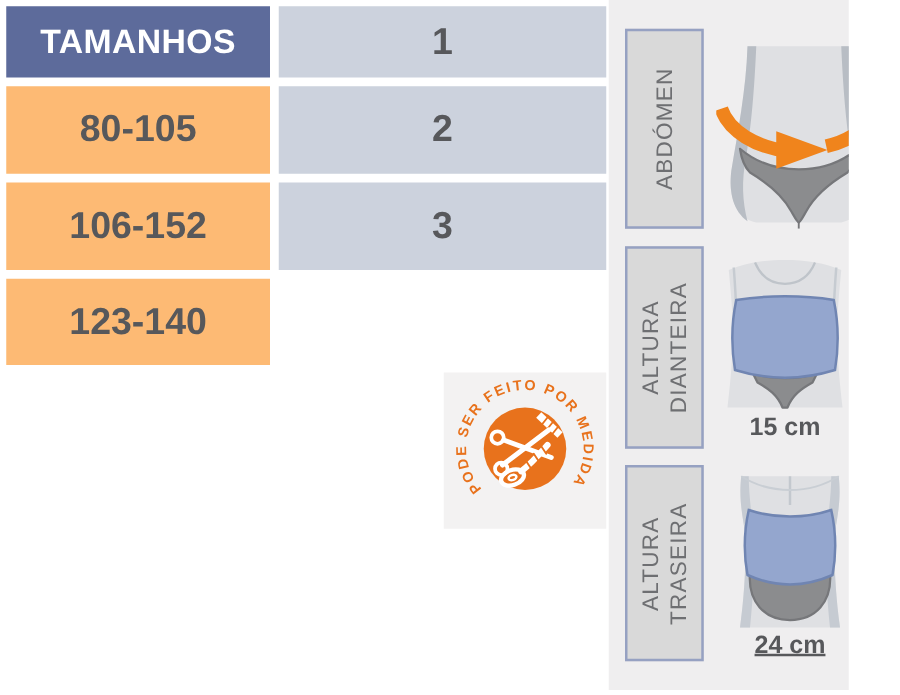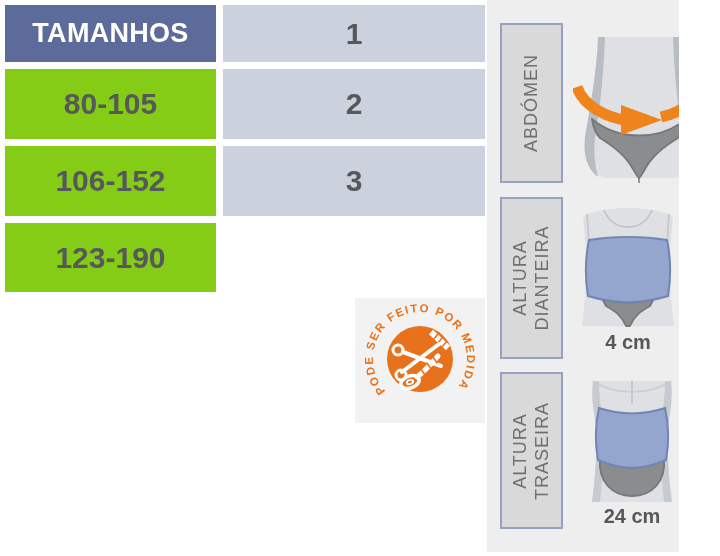--- a/index.html
+++ b/index.html
@@ -8,21 +8,21 @@
 
   
   .sizes-table { position:absolute; left:5px; top:5px;
                  display:grid; grid-template-columns:211px 262px;
                  grid-template-rows:57px 70px 70px 69px; gap:7px; }
   .th { background:#5d6b9b; color:#ffffff; font-weight:bold; font-size:27px;
         letter-spacing:.3px; display:flex; align-items:center; justify-content:center; }
   .td { font-weight:bold; font-size:30px; color:#57585b;
         display:flex; align-items:center; justify-content:center; }
   .td.c1 { background:#ccd2dd; }
-  .td.c2 { background:#84cc16; }
+  .td.c2 { background:#fdba74; }
 
   
   .badge-box { position:absolute; left:355px; top:298px; width:130px; height:125px;
                background:#f3f2f2; }
   .badge-box svg { display:block; width:130px; height:125px; }
 
   
   .right-panel { position:absolute; left:487px; top:0; width:227px; height:552px;
                  background:#efeeef; }
   .label-box { position:absolute; left:13px; width:63px; background:#d9d9d9;
@@ -34,41 +34,41 @@
             transform:translate(-50%,-50%) rotate(-90deg);
             color:#6e6f72; font-size:18px; letter-spacing:1px;
             white-space:nowrap; text-align:center; line-height:1.2; }
   .torso { position:absolute; }
   .torso1 { left:86px; top:33px;  width:132px; height:150px; }
   .torso2 { left:90px; top:206px; width:102px; height:122px; }
   .torso3 { left:99px; top:378px; width:92px;  height:126px; }
   .caption { position:absolute; font-weight:bold; font-size:20px; color:#57585b;
              text-align:center; }
   .cap2 { left:90px;  top:331px; width:102px; }
-  .cap3 { left:99px;  top:505px; width:92px;  }
+  .cap3 { left:99px;  top:505px; width:92px;text-decoration:underline;  }
 
   .ring-text { font-family:"Liberation Sans", sans-serif; font-size:11.5px;
                font-weight:bold; letter-spacing:1.6px; fill:#e8721c; }
 </style>
 </head>
 <body>
 
 <div class="stage">
 
   <div class="sizes-table">
     <div class="th">TAMANHOS</div>
 
     <div class="td c1">1</div>
     <div class="td c2">80-105</div>
 
     <div class="td c1">2</div>
     <div class="td c2">106-152</div>
 
     <div class="td c1">3</div>
-    <div class="td c2">123-190</div>
+    <div class="td c2">123-140</div>
   </div>
 
   <div class="badge-box">
     <svg viewBox="0 0 130 125">
       <defs>
         <path id="ringPath" d="M30.6,93.1 A47,47 0 1 1 93.9,98" fill="none"></path>
       </defs>
       <text class="ring-text">
         <textPath href="#ringPath">PODE SER FEITO POR MEDIDA</textPath>
       </text>
@@ -119,21 +119,21 @@
       </div>
     </div>
     <svg class="torso torso2" viewBox="0 0 102 122" preserveAspectRatio="none">
       <path d="M6,10 C20,4 35,2 51,2 C67,2 82,4 96,10 C94,32 92,50 93,74 C94,95 96,110 97,120 L5,120 C6,110 8,95 9,74 C10,50 8,32 6,10 Z" fill="#dfe0e3"></path>
       <path d="M27,4 C32,16 40,21 51,21 C62,21 70,16 75,4" fill="none" stroke="#bfc4ca" stroke-width="1.8"></path>
       <path d="M10,8 C12,34 13,56 12,80" fill="none" stroke="#c6cbd1" stroke-width="2"></path>
       <path d="M92,8 C90,34 89,56 90,80" fill="none" stroke="#c6cbd1" stroke-width="2"></path>
       <path d="M25,92 C36,98 66,98 77,92 L73,100 C64,105 57,110 53,120 L49,120 C45,110 38,105 29,100 Z" fill="#8b8c8e" stroke="#76777a" stroke-width="1.8" stroke-linejoin="round"></path>
       <path d="M12,34 C36,30 66,30 90,34 C94,53 94,72 91,90 C65,98 37,98 11,90 C8,72 8,53 12,34 Z" fill="#94a6ce" stroke="#7085b2" stroke-width="2"></path>
     </svg>
-    <div class="caption cap2">4 cm</div>
+    <div class="caption cap2">15 cm</div>
 
     <div class="label-box lb3">
       <div class="vlabel">
         <div>ALTURA</div>
         <div>TRASEIRA</div>
       </div>
     </div>
     <svg class="torso torso3" viewBox="0 0 92 126" preserveAspectRatio="none">
       <path d="M7,3 L85,3 C87,22 84,34 82,48 C81,68 82,95 86,124 L6,124 C10,95 11,68 10,48 C8,34 5,22 7,3 Z" fill="#dfe0e3"></path>
       <path d="M7,3 C5,22 8,34 10,48 C11,68 10,95 6,124 L14,124 C17,95 18,70 17,50 C15,32 13,16 13,3 Z" fill="#c6cbd2"></path>

